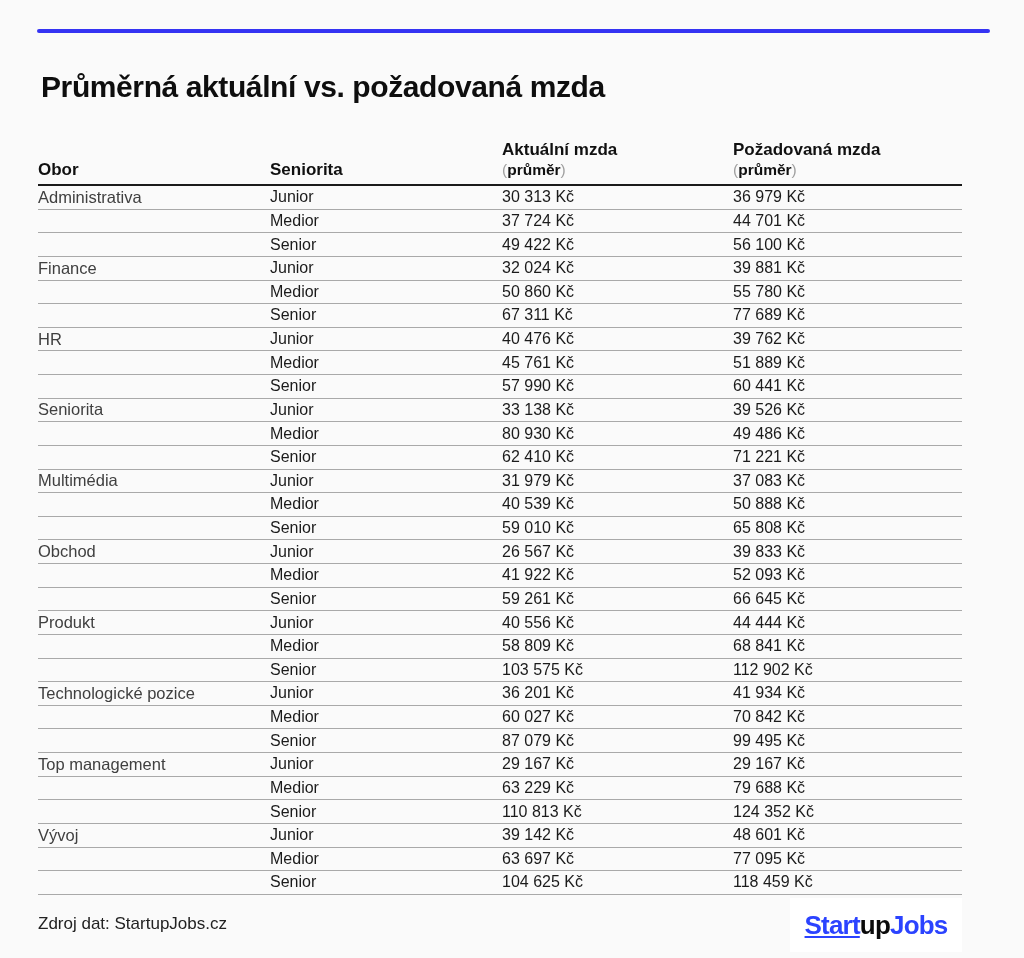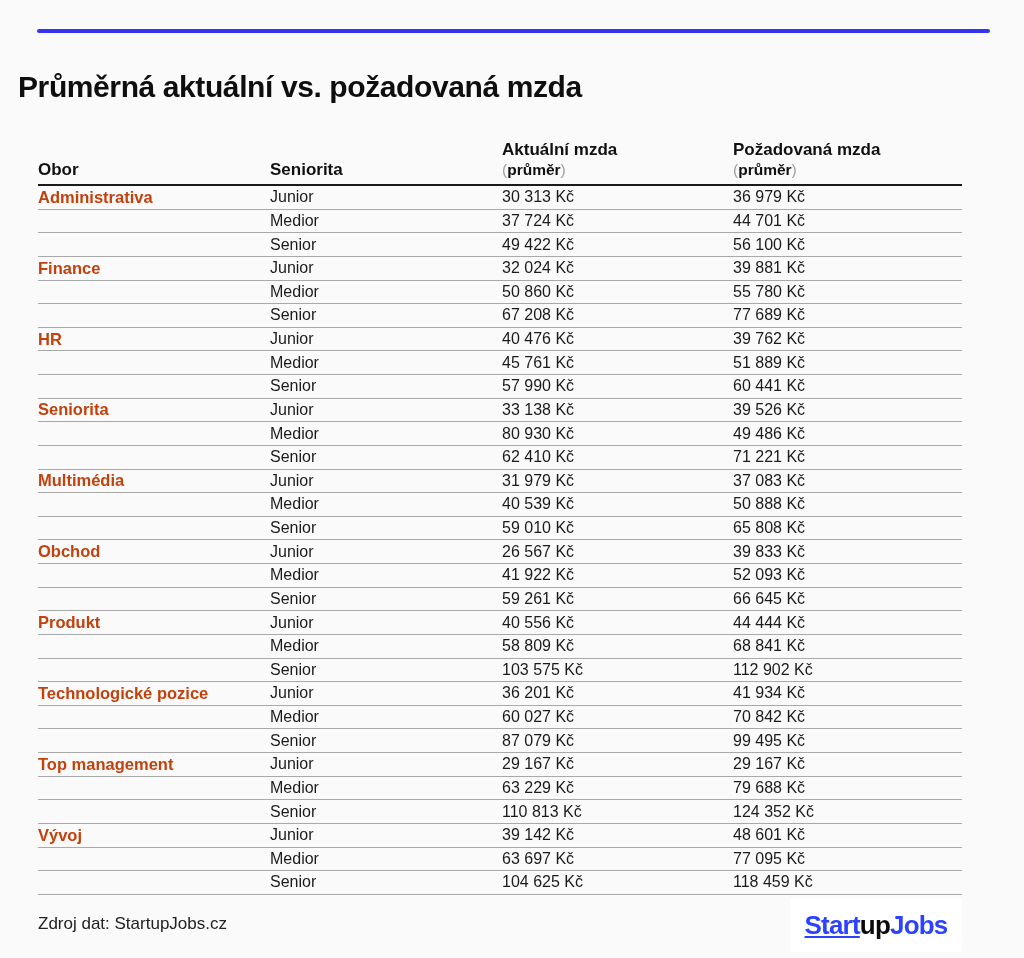--- a/index.html
+++ b/index.html
@@ -10,21 +10,21 @@
   }
   .page{
     position:relative;width:1024px;height:958px;
     background:#fafafa;overflow:hidden;
   }
   .accent-rule{
     position:absolute;left:37px;top:29px;width:953px;height:4px;
     border-radius:2px;
   }
   .page-title{
-    position:absolute;left:18px;top:50px;
+    position:absolute;left:41px;top:50px;
     font-size:30px;font-weight:800;color:#0e0e0e;
     letter-spacing:-0.4px;
   }
   .salary-table{
     position:absolute;left:38px;top:140px;width:924px;
   }
   .grid-row{
     display:grid;
     grid-template-columns:232px 232px 231px 229px;
   }
@@ -40,21 +40,21 @@
   .th .sub{font-weight:700;font-size:15.5px;color:#101010;}
   .th .paren{color:#a0a0a0;font-weight:400;}
   .tbody .row{
     height:23.63px;
     align-items:center;
     border-bottom:1px solid #a9a9a9;
     box-sizing:border-box;
     font-size:16px;color:#1b1b1b;
   }
   .cell{overflow:hidden;white-space:nowrap;}
-  .cell-obor{font-weight:700;color:#c2410c;font-size:16.5px;}
+  .cell-obor{font-weight:400;color:#404040;font-size:16.5px;}
   .source-note{
     position:absolute;left:38px;top:914px;
     font-size:17px;color:#222222;
   }
   .logo-box{
     position:absolute;left:790px;top:898px;width:172px;height:54px;
     background:#ffffff;
     display:flex;align-items:center;justify-content:center;
   }
   .logo{
@@ -115,21 +115,21 @@
         </div>
         <div class="grid-row row">
           <div class="cell cell-obor"></div>
           <div class="cell cell-seniorita">Medior</div>
           <div class="cell cell-current">50 860 Kč</div>
           <div class="cell cell-requested">55 780 Kč</div>
         </div>
         <div class="grid-row row">
           <div class="cell cell-obor"></div>
           <div class="cell cell-seniorita">Senior</div>
-          <div class="cell cell-current">67 208 Kč</div>
+          <div class="cell cell-current">67 311 Kč</div>
           <div class="cell cell-requested">77 689 Kč</div>
         </div>
         <div class="grid-row row">
           <div class="cell cell-obor">HR</div>
           <div class="cell cell-seniorita">Junior</div>
           <div class="cell cell-current">40 476 Kč</div>
           <div class="cell cell-requested">39 762 Kč</div>
         </div>
         <div class="grid-row row">
           <div class="cell cell-obor"></div>

